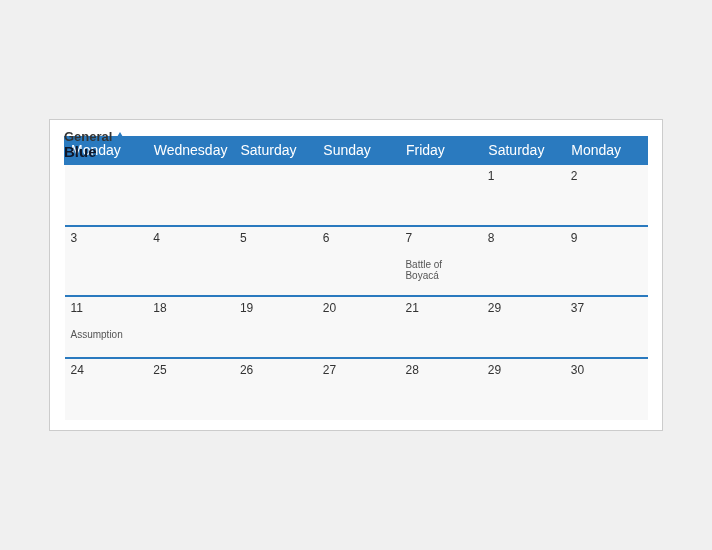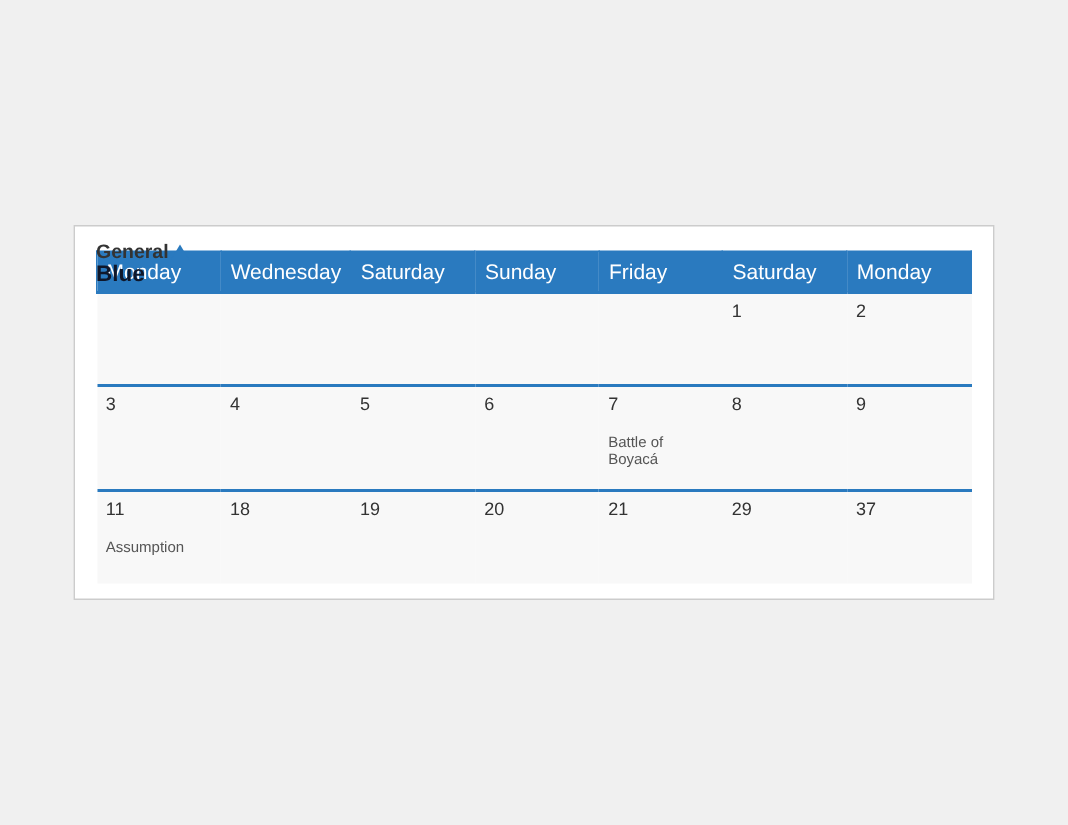--- a/index.html
+++ b/index.html
@@ -184,15 +184,38 @@
           <td>
             <span class="day-num">21</span>
           </td>
           <td>
             <span class="day-num">29</span>
           </td>
           <td>
             <span class="day-num">37</span>
           </td>
         </tr>
+        <tr>
+          <td>
+            <span class="day-num">24</span>
+          </td>
+          <td>
+            <span class="day-num">25</span>
+          </td>
+          <td>
+            <span class="day-num">26</span>
+          </td>
+          <td>
+            <span class="day-num">27</span>
+          </td>
+          <td>
+            <span class="day-num">28</span>
+          </td>
+          <td>
+            <span class="day-num">29</span>
+          </td>
+          <td>
+            <span class="day-num">30</span>
+          </td>
+        </tr>
       </tbody>
   </table>
 </div>
 
 </body></html>

